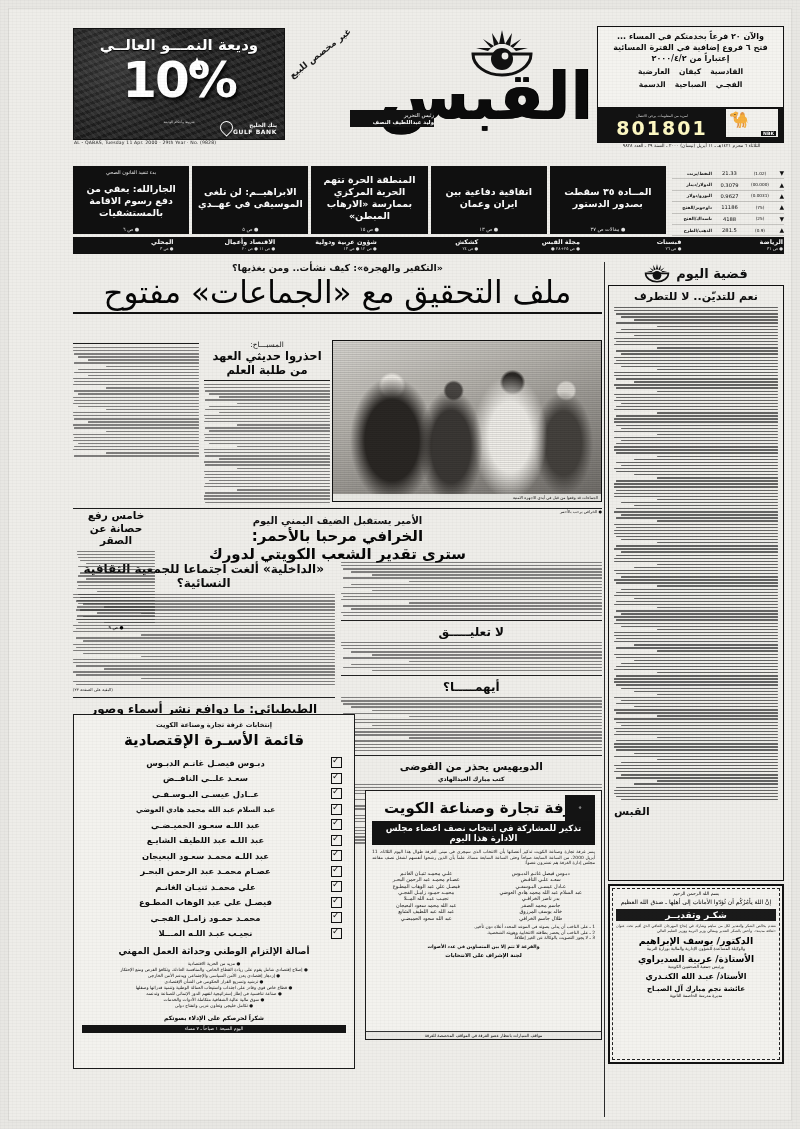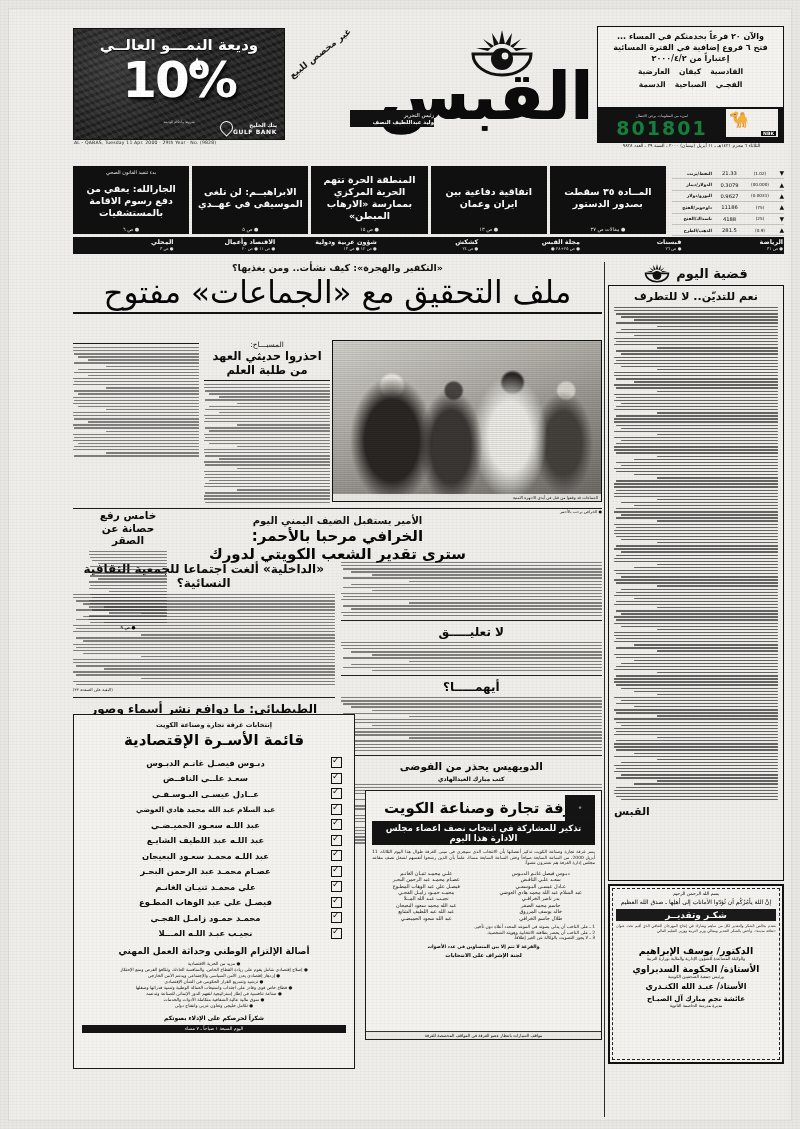--- a/index.html
+++ b/index.html
@@ -88,21 +88,21 @@
   
   #nbk{position:absolute;right:16px;top:26px;width:185px;height:115px;border:1px solid #111;
        background:#f4f3ef;}
   #nbk .l{color:#0d0d0d;text-align:center;font-weight:bold;}
   #nbk .r1{font-size:8px;margin-top:5px;}
   #nbk .r2{font-size:8px;margin-top:2px;}
   #nbk .r3{font-size:8px;margin-top:2px;}
   #nbk .branch{display:flex;justify-content:center;gap:9px;margin-top:4px;}
   #nbk .branch span{font-size:7.6px;font-weight:bold;color:#0d0d0d;}
   #nbk .bar{position:absolute;left:0;right:0;bottom:0;height:35px;background:#121212;}
-  #nbk .phone{position:absolute;left:0;bottom:3px;width:128px;text-align:center;color:#15803d;
+  #nbk .phone{position:absolute;left:0;bottom:3px;width:128px;text-align:center;color:#fef9c3;
      font-size:19px;font-weight:bold;letter-spacing:2px;font-family:"DejaVu Sans",sans-serif;}
   #nbk .slog{position:absolute;left:0;bottom:24px;width:128px;text-align:center;color:#ddd;font-size:3.6px;}
   #nbk .nbklogo{position:absolute;right:4px;bottom:4px;width:52px;height:28px;background:#f2f1ed;
      border:1px solid #111;}
   #nbk .nbklogo .camel{position:absolute;left:3px;top:3px;font-size:16px;line-height:16px;color:#111;}
   #nbk .nbklogo .tag{position:absolute;right:2px;bottom:1px;background:#111;color:#fff;font-size:4.6px;
      padding:0 2px;font-weight:bold;}
   #issue{position:absolute;right:16px;top:143px;width:185px;text-align:center;font-size:4.6px;color:#151515;}
 
   
@@ -141,21 +141,21 @@
   #opbox .oh{font-size:11px;font-weight:bold;text-align:center;color:#0d0d0d;margin-bottom:4px;}
   #opbox .sig{text-align:left;font-size:11px;font-weight:bold;margin-top:5px;color:#111;}
 
   #memo{position:absolute;right:0;top:622px;width:176px;height:180px;border:2px solid #111;
      box-sizing:border-box;padding:5px 6px;background:#f3f2ee;}
   #memo .dots{position:absolute;inset:2px;border:1px dashed #222;pointer-events:none;}
   #memo .bism{font-size:4.6px;text-align:center;margin-bottom:2px;}
   #memo .aya{font-size:6px;text-align:center;line-height:8px;margin-bottom:3px;}
   #memo .thanks{background:#1a1a1a;color:#fff;text-align:center;font-size:9px;font-weight:bold;
      padding:1px 0;margin:0 0 3px;}
-  #memo .nm1{font-size:9.5px;font-weight:bold;text-align:center;margin-top:12px;}
+  #memo .nm1{font-size:9.5px;font-weight:bold;text-align:center;margin-top:2px;}
   #memo .nm2{font-size:9px;font-weight:bold;text-align:center;margin-top:3px;}
   #memo .nm3{font-size:8px;font-weight:bold;text-align:center;margin-top:3px;}
   #memo .role{font-size:4.2px;text-align:center;}
   #memo .sign{font-size:7px;text-align:center;font-weight:bold;margin-top:4px;}
 
   
   #ccol{position:absolute;right:182px;left:0;top:0;bottom:0;}
 
   #kicker{font-size:9.5px;text-align:center;color:#121212;letter-spacing:.3px;font-weight:bold;}
   #headline{font-size:31px;line-height:36px;font-weight:normal;text-align:center;color:#060606;
@@ -195,21 +195,21 @@
 
   #lowgrid{position:absolute;right:0;left:0;top:300px;bottom:0;display:flex;gap:6px;}
   .lc{flex:1;position:relative;}
   .lhead{font-size:12px;font-weight:bold;text-align:center;line-height:14px;color:#0a0a0a;
      letter-spacing:.2px;}
   .lhead.sm{font-size:10.5px;line-height:12.5px;}
   .lbyline{font-size:6px;font-weight:bold;text-align:center;margin:2px 0;}
   .rule{height:1px;background:#222;margin:4px 0;}
 
   
-  #sidecol{position:absolute;left:16px;top:246px;width:78px;}
+  #sidecol{position:absolute;left:4px;top:246px;width:78px;}
   #sidehead{font-size:10.5px;font-weight:bold;text-align:center;line-height:12.5px;color:#0a0a0a;}
   #sidecol .pg{font-size:4.6px;text-align:center;margin-top:2px;}
 
   
   #elect{position:absolute;left:0;top:452px;width:282px;height:355px;border:1.5px solid #1b1b1b;
      background:#f3f2ee;box-sizing:border-box;padding:6px 8px;overflow:hidden;}
   #elect .kick{font-size:6.6px;text-align:center;font-weight:bold;color:#111;}
   #elect .t{font-size:15px;font-weight:bold;text-align:center;margin-top:2px;color:#070707;}
   #elect ul{list-style:none;margin:8px 4px 0;padding:0;}
   #elect li{display:flex;align-items:center;gap:6px;margin-bottom:4.5px;}
@@ -601,21 +601,21 @@
     </div>
 
     <div id="memo">
       <div class="dots"></div>
       <div class="bism ar">بسم الله الرحمن الرحيم</div>
       <div class="aya ar">إنَّ اللهَ يأمُرُكُم أن تُؤدّوا الأماناتِ إلى أهلِها ـ صدق الله العظيم</div>
       <div class="thanks ar">شكـر وتقديــر</div>
       <div class="micro">نتقدم بخالص الشكر والتقدير لكل من ساهم وشارك في إنجاح المهرجان الثقافي الذي أقيم تحت عنوان «ثقافة مدينة»، وأخص بالشكر التقدير ومعالي وزير التربية ووزير التعليم العالي</div>
       <div class="nm1 ar">الدكتور/ يوسف الإبراهيم</div>
       <div class="role ar">والوكيلة المساعدة للشؤون الإدارية والمالية بوزارة التربية</div>
-      <div class="nm2 ar">الأستاذة/ الحكومة السديراوي</div>
+      <div class="nm2 ar">الأستاذة/ عربية السديراوي</div>
       <div class="role ar">ورئيس جمعية الصحفيين الكويتية</div>
       <div class="nm3 ar">الأستاذ/ عبـد الله الكنـدري</div>
       <div class="sign ar">عائشة نجم مبارك آل الصبـاح</div>
       <div class="role ar">مديرة مدرسة الحاصمة الثانوية</div>
     </div>
   </div>
 
   <div id="ccol">
 
     <div id="kicker" class="ar">«التكفير والهجرة»: كيف نشأت.. ومن يغذيها؟</div>

